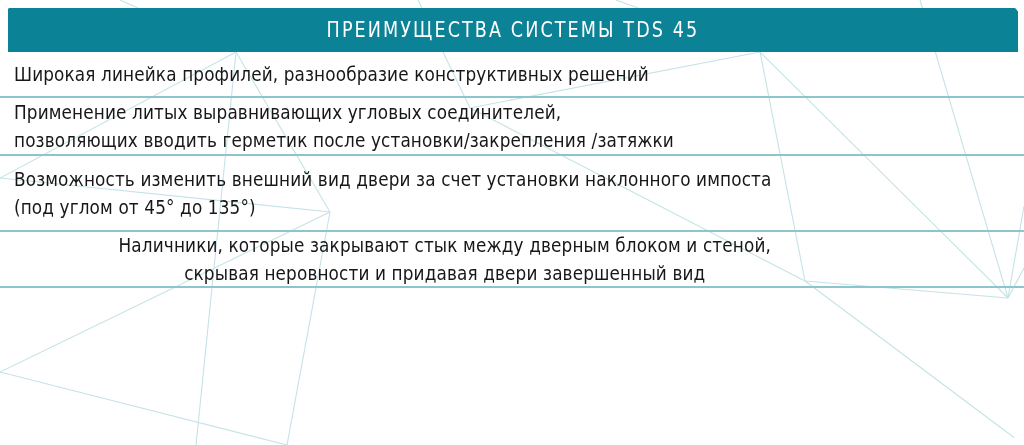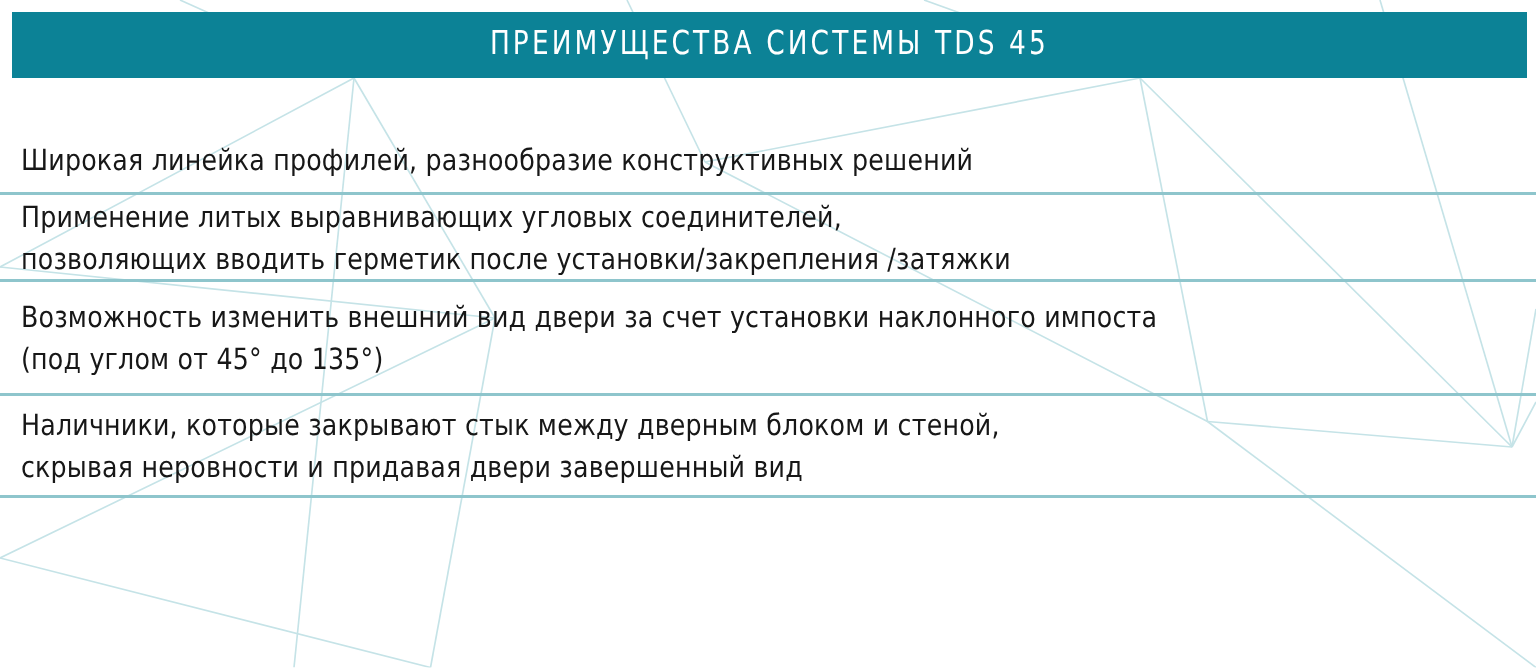--- a/index.html
+++ b/index.html
@@ -14,20 +14,21 @@
     font-family: "DejaVu Sans", "Liberation Sans", sans-serif;
     position: relative;
   }
 
   #slide {
     position: relative;
     width: 1024px;
     height: 445px;
     background: #ffffff;
     overflow: hidden;
+    border-radius: 29px;
   }
 
   
   #bg-pattern {
     position: absolute;
     left: 0; top: 0;
     width: 1024px;
     height: 445px;
     z-index: 0;
     pointer-events: none;
@@ -90,25 +91,25 @@
 
   .divider {
     position: absolute;
     left: 0;
     width: 1024px;
     height: 2px;
     background: #8ec5cc;
   }
 
   
-  .row-1 { height: 46px; margin-top: 32px; }
+  .row-1 { height: 46px; }
   .row-2 { height: 48px; }
   .row-3 { height: 58px; }
   .row-4 { height: 76px; }
-  .row-5 { height: 68px; }
+  .row-5 { height: 56px; text-align: center; }
   .row-6 { height: 46px; }
 
   .row-1 .divider { bottom: 0; }
   .row-2 .divider { bottom: 0; }
   .row-3 .divider { bottom: 0; }
   .row-4 .divider { bottom: 0; }
   .row-5 .divider { bottom: 0; }
   .row-6 .divider { bottom: 0; }
 </style>
 </head>

